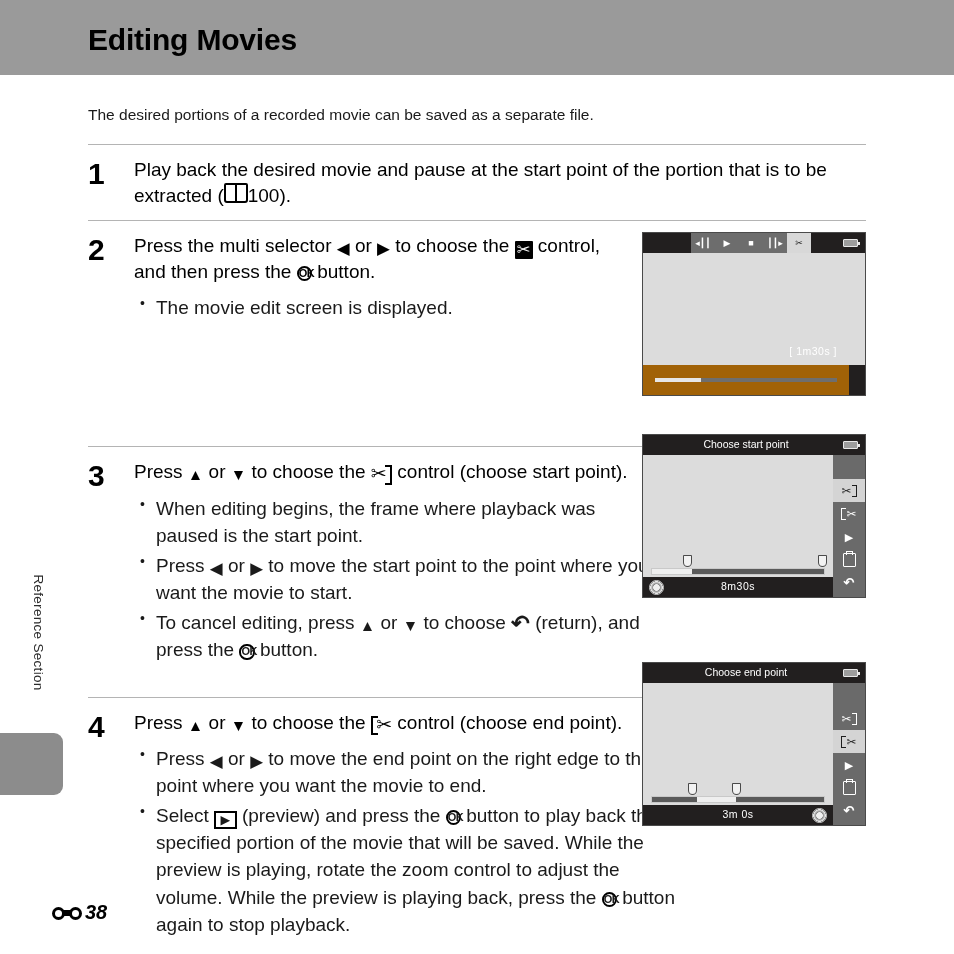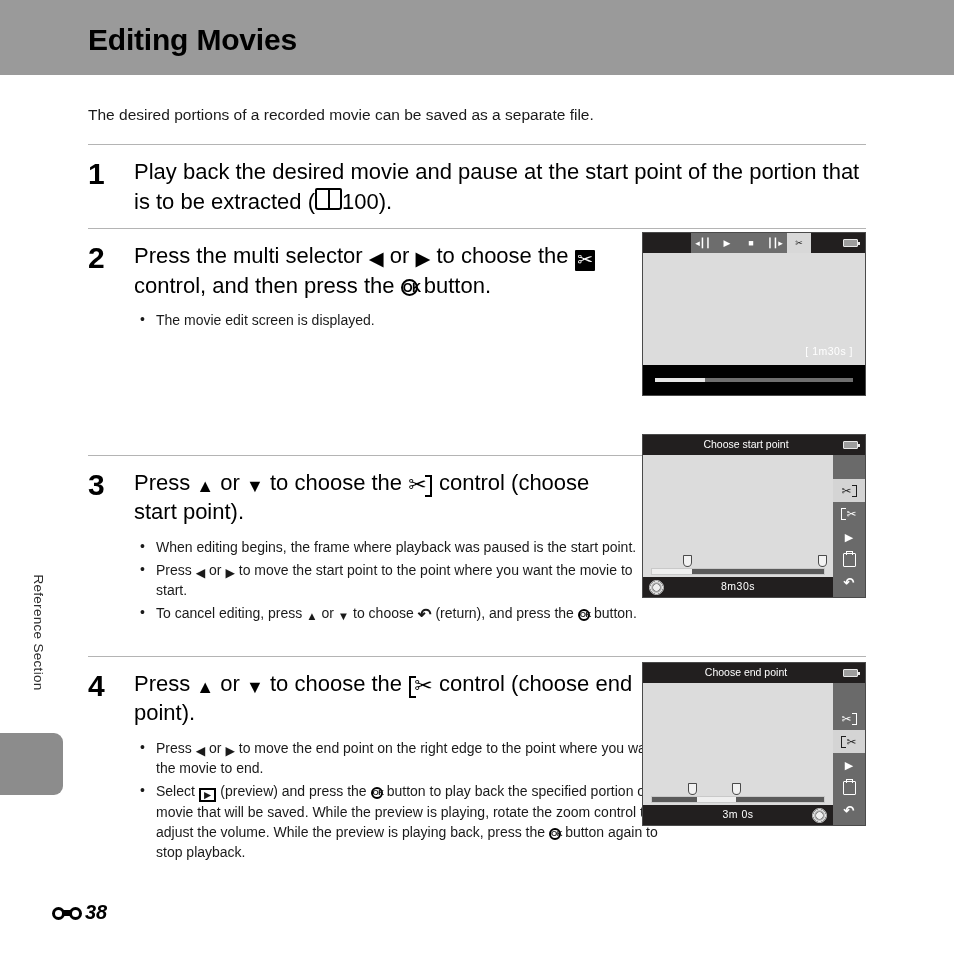--- a/index.html
+++ b/index.html
@@ -89,35 +89,35 @@
     width: 46px;
     flex: 0 0 46px;
     color: #000;
     padding-top: 2px;
   }
   .step-body {
     flex: 1 1 auto;
     min-width: 0;
   }
   .step-head {
-    font-size: 22px;
+    font-size: 19px;
     line-height: 1.33;
     color: #000;
     margin: 0;
   }
   .step-head.narrow { max-width: 500px; }
   .bullets {
     margin: 10px 0 0 0;
     padding: 0;
     list-style: none;
   }
   .bullets li {
     position: relative;
     padding-left: 22px;
-    font-size: 14px;
+    font-size: 19px;
     line-height: 1.43;
     color: #1a1a1a;
     margin-bottom: 3px;
     max-width: 500px;
   }
   .bullets li:before {
     content: "\2022";
     position: absolute;
     left: 6px;
     top: -1px;
@@ -410,23 +410,23 @@
     background: radial-gradient(circle, #f0f0f0 34%, #7d7d7d 36%, #efefef 66%, #6d6d6d 68%);
     border: 1px solid #cfcfcf;
     box-sizing: border-box;
   }
   .multi-sel.left  { left: 6px; }
   .multi-sel.right { right: 6px; }
 
   
   .play-bottom {
     position: absolute;
-    left: 0; right: 0; bottom: 0;
+    left: 0; right: 16px; bottom: 0;
     height: 30px;
-    background: #000000;
+    background: #a16207;
   }
   .play-time {
     position: absolute;
     right: 12px;
     top: -20px;
     color: #ffffff;
     font-size: 10.5px;
     letter-spacing: 0.5px;
     white-space: nowrap;
   }

